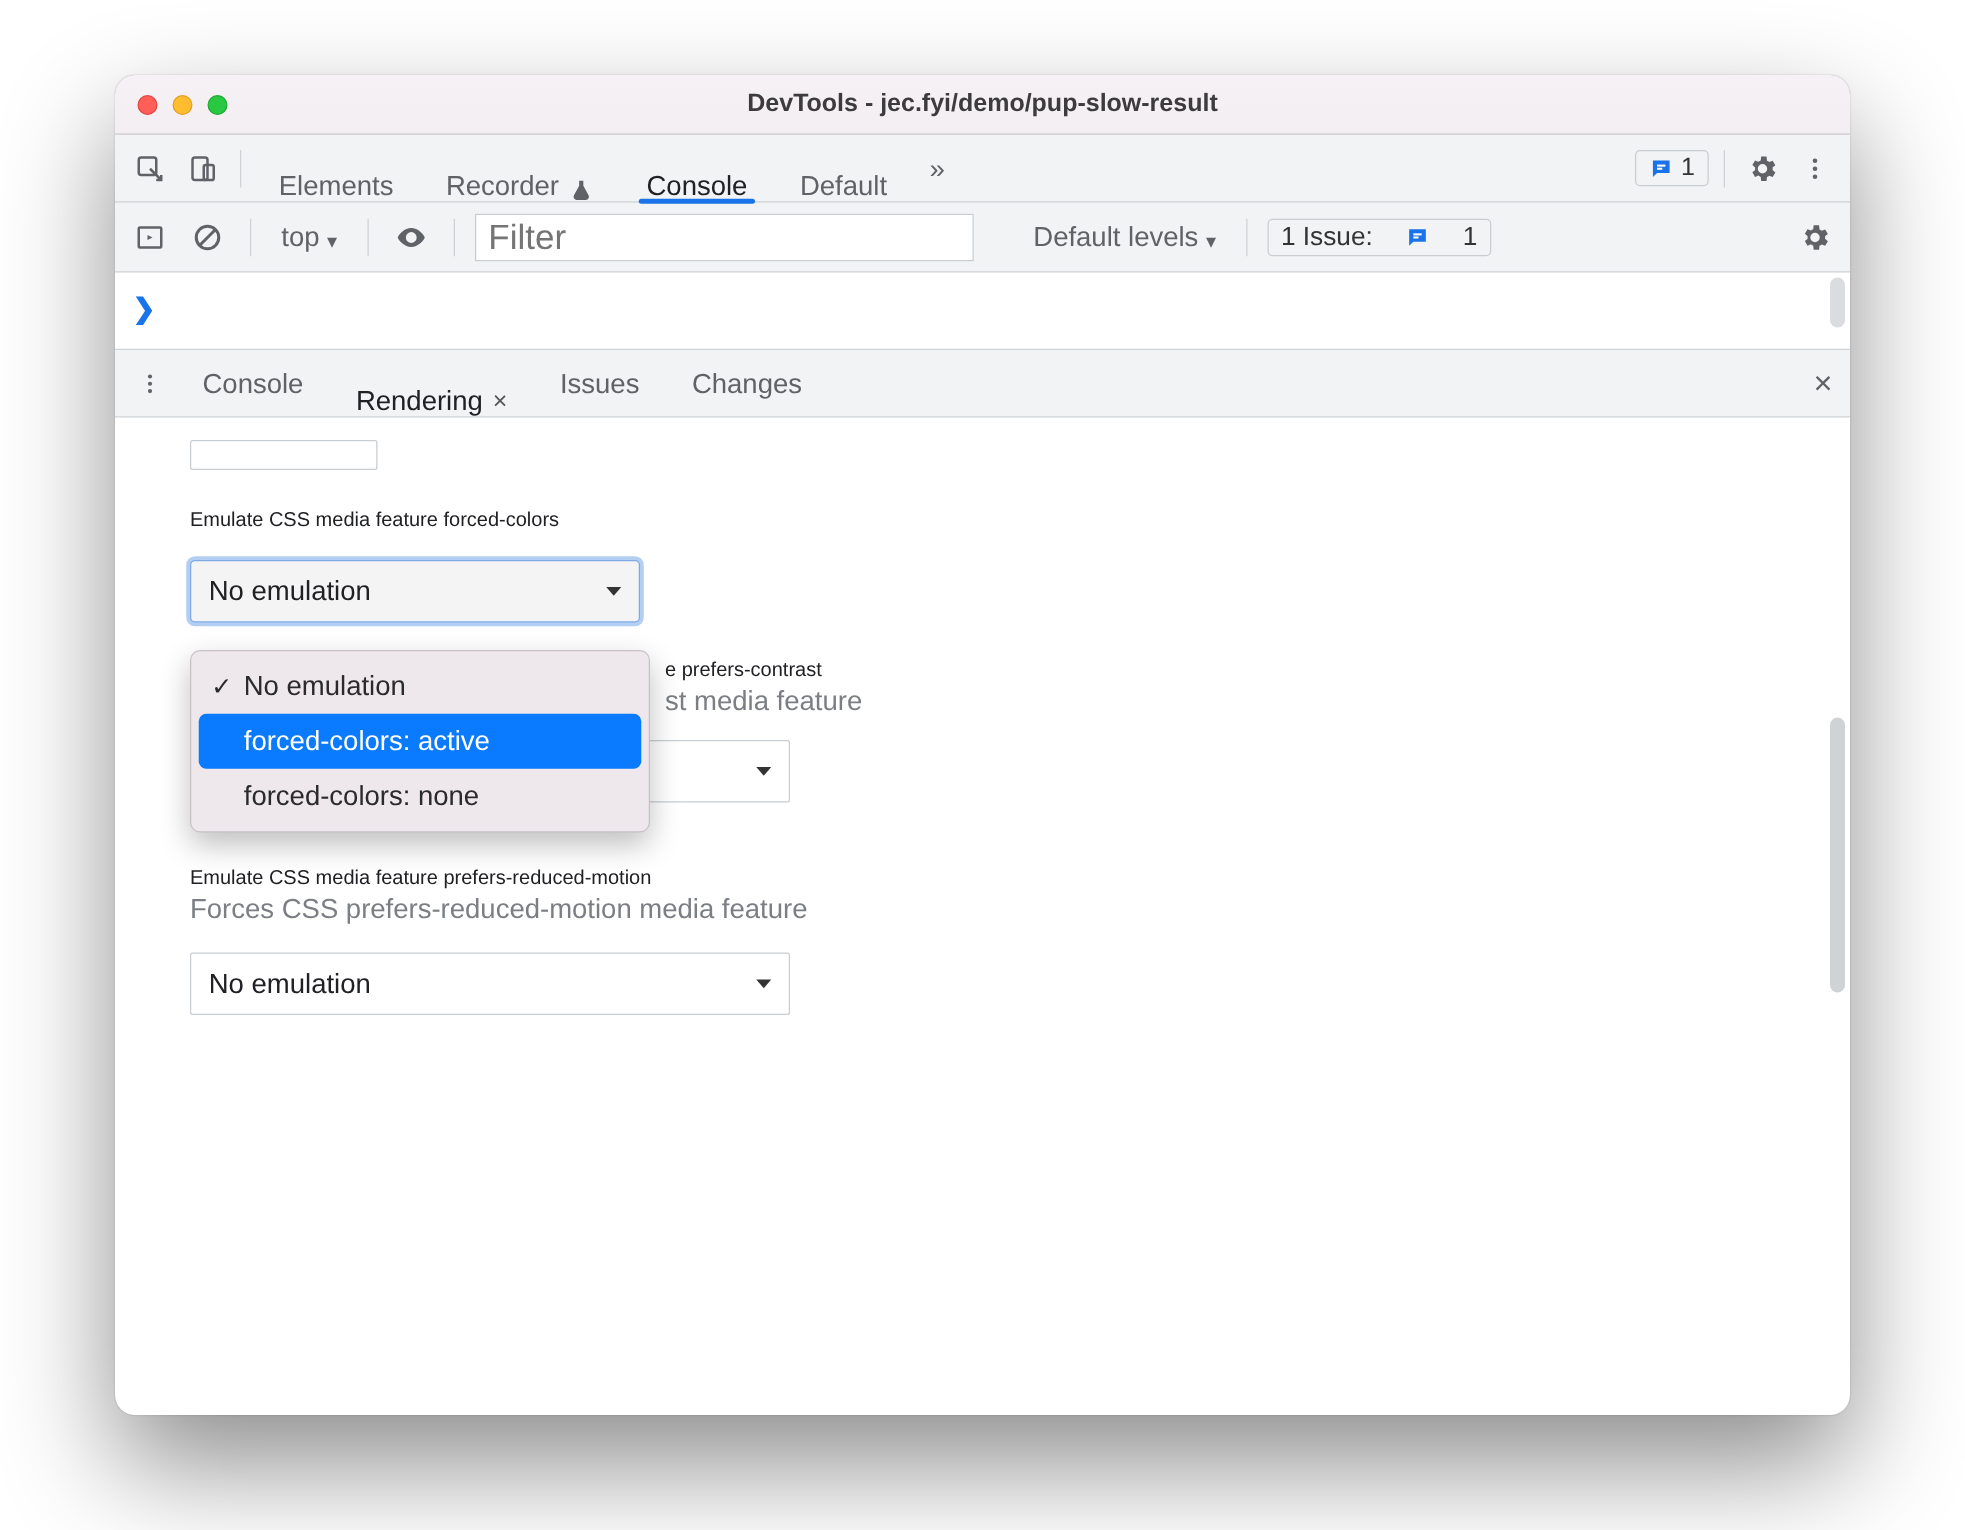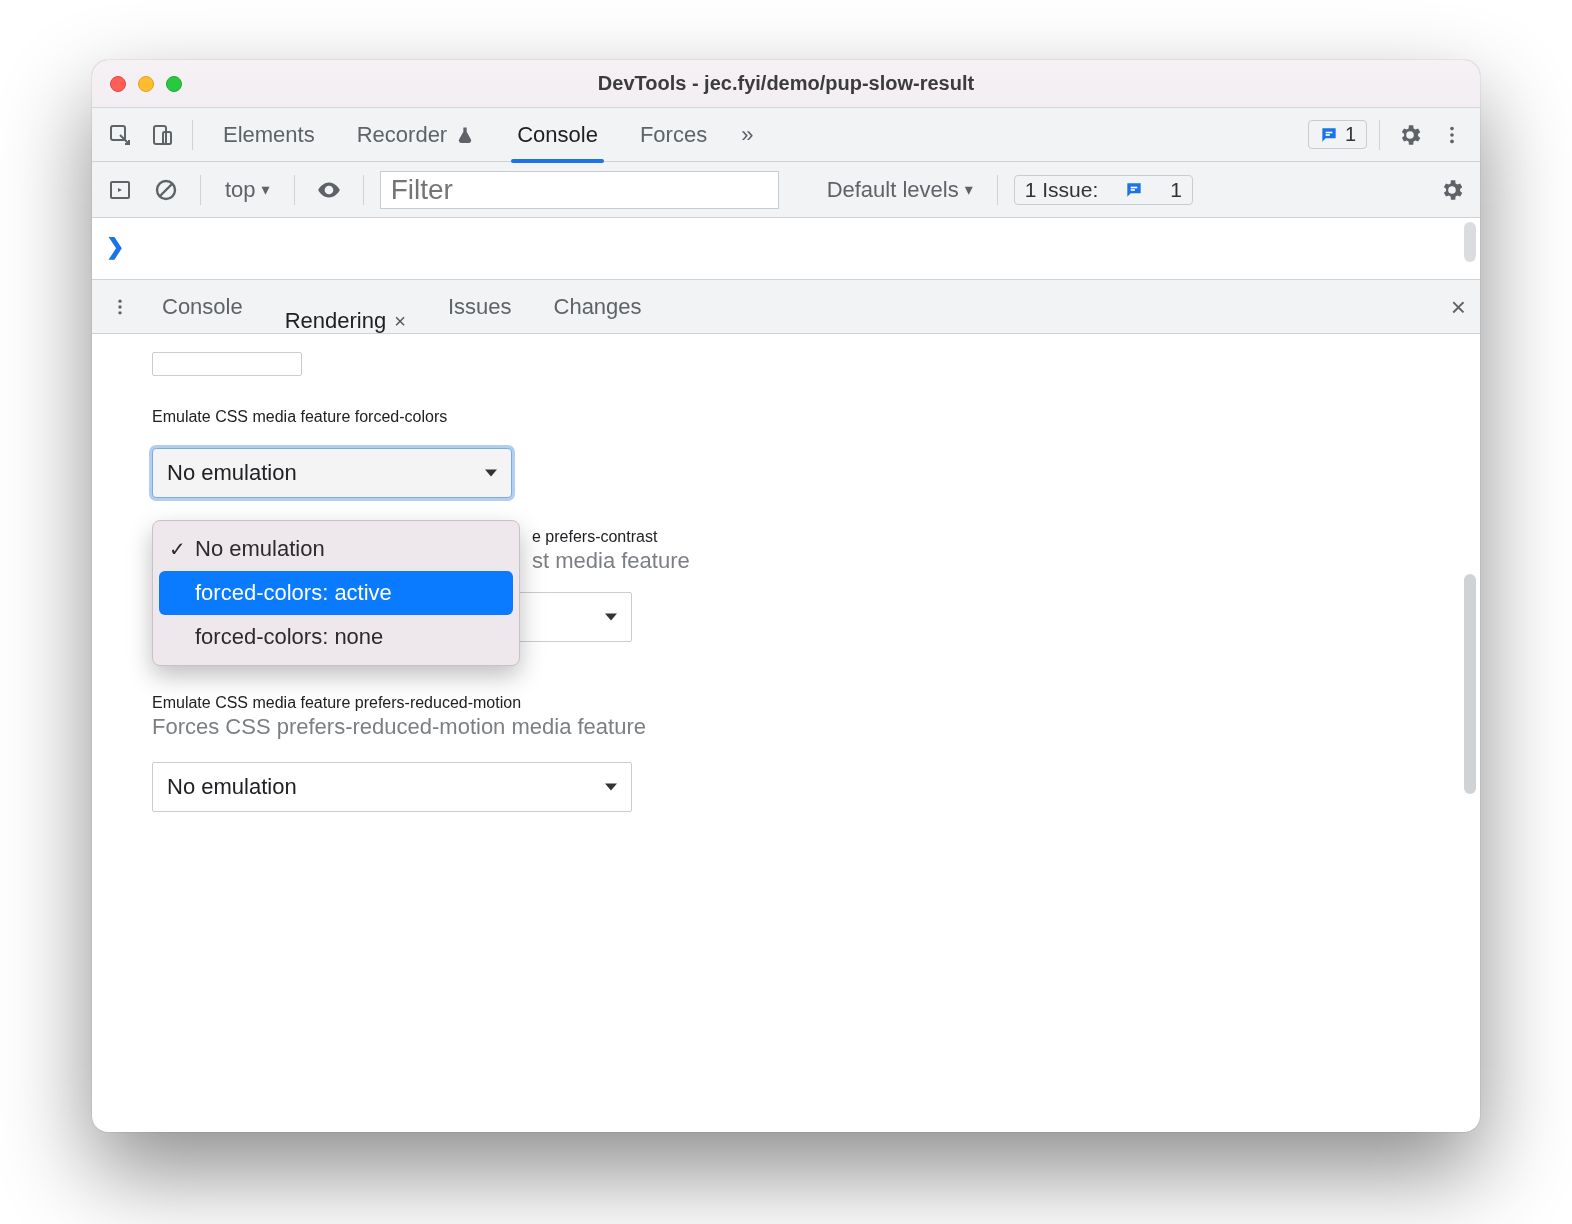--- a/index.html
+++ b/index.html
@@ -37,21 +37,21 @@
     border-bottom: 1px solid #cfd3d6;
     display: flex; align-items: center;
     padding: 0 10px;
     gap: 6px;
     font-size: 22px;
     color: #555;
   }
   .tabstrip .spacer { flex: 1; }
   .icon-btn { width: 36px; height: 36px; display: flex; align-items: center; justify-content: center; color: #5f6368; }
   .divider { width: 1px; height: 30px; background: #cfd3d6; margin: 0 6px; }
-  .tab-item { padding: 0 18px; height: 54px; display: flex; align-items: center; gap: 8px; color: #5f6368; cursor: default; }
+  .tab-item { padding: 0 18px; height: 54px; display: flex; align-items: flex-end; gap: 8px; color: #5f6368; cursor: default; }
   .tab-item.active { color: #202124; position: relative; }
   .tab-item.active::after { content:""; position:absolute; left: 12px; right: 12px; bottom: -1px; height: 4px; background: #1a73e8; border-radius: 2px; }
   .chev-more { font-size: 22px; color: #5f6368; padding: 0 10px; }
 
   .badge-issues {
     display: flex; align-items: center; gap: 6px;
     border: 1px solid #c7cdd1; border-radius: 4px;
     padding: 2px 10px; font-size: 20px; color: #333;
   }
   .badge-issues svg { color: #1a73e8; }
@@ -59,21 +59,21 @@
   
   .console-toolbar {
     height: 56px;
     background: #f1f3f4;
     border-bottom: 1px solid #cfd3d6;
     display: flex; align-items: center;
     padding: 0 10px; gap: 10px;
     font-size: 22px; color: #5f6368;
   }
   .pill {
-    display: flex; align-items: center; gap: 6px;
+    display: flex; align-items: flex-end; gap: 6px;
     padding: 0 8px;
   }
   .filter-input {
     height: 38px; width: 399px;
     border: 1px solid #c7cdd1; background: #fff;
     font-size: 28px; color: #333; padding: 0 10px;
   }
   .issues-pill {
     display: flex; align-items: center; gap: 26px;
     border: 1px solid #c7cdd1; border-radius: 4px;
@@ -228,21 +228,21 @@
         <span>
           <svg width="20" height="20" viewBox="0 0 24 24" fill="#5f6368">
               <path d="M10 3h4v5l5 9a3 3 0 0 1-2.6 4.5H7.6A3 3 0 0 1 5 17l5-9V3z"></path>
             </svg>
         </span>
       </div>
       <div class="tab-item active">
         <span>Console</span>
       </div>
       <div class="tab-item">
-        <span>Forces</span>
+        <span>Default</span>
       </div>
       <div class="chev-more">
         <span>»</span>
       </div>
 
       <div class="spacer"></div>
 
       <div class="badge-issues">
         <svg width="20" height="20" viewBox="0 0 24 24" fill="#1a73e8">
             <path d="M4 4h16v12H8l-4 4V4z"></path>

